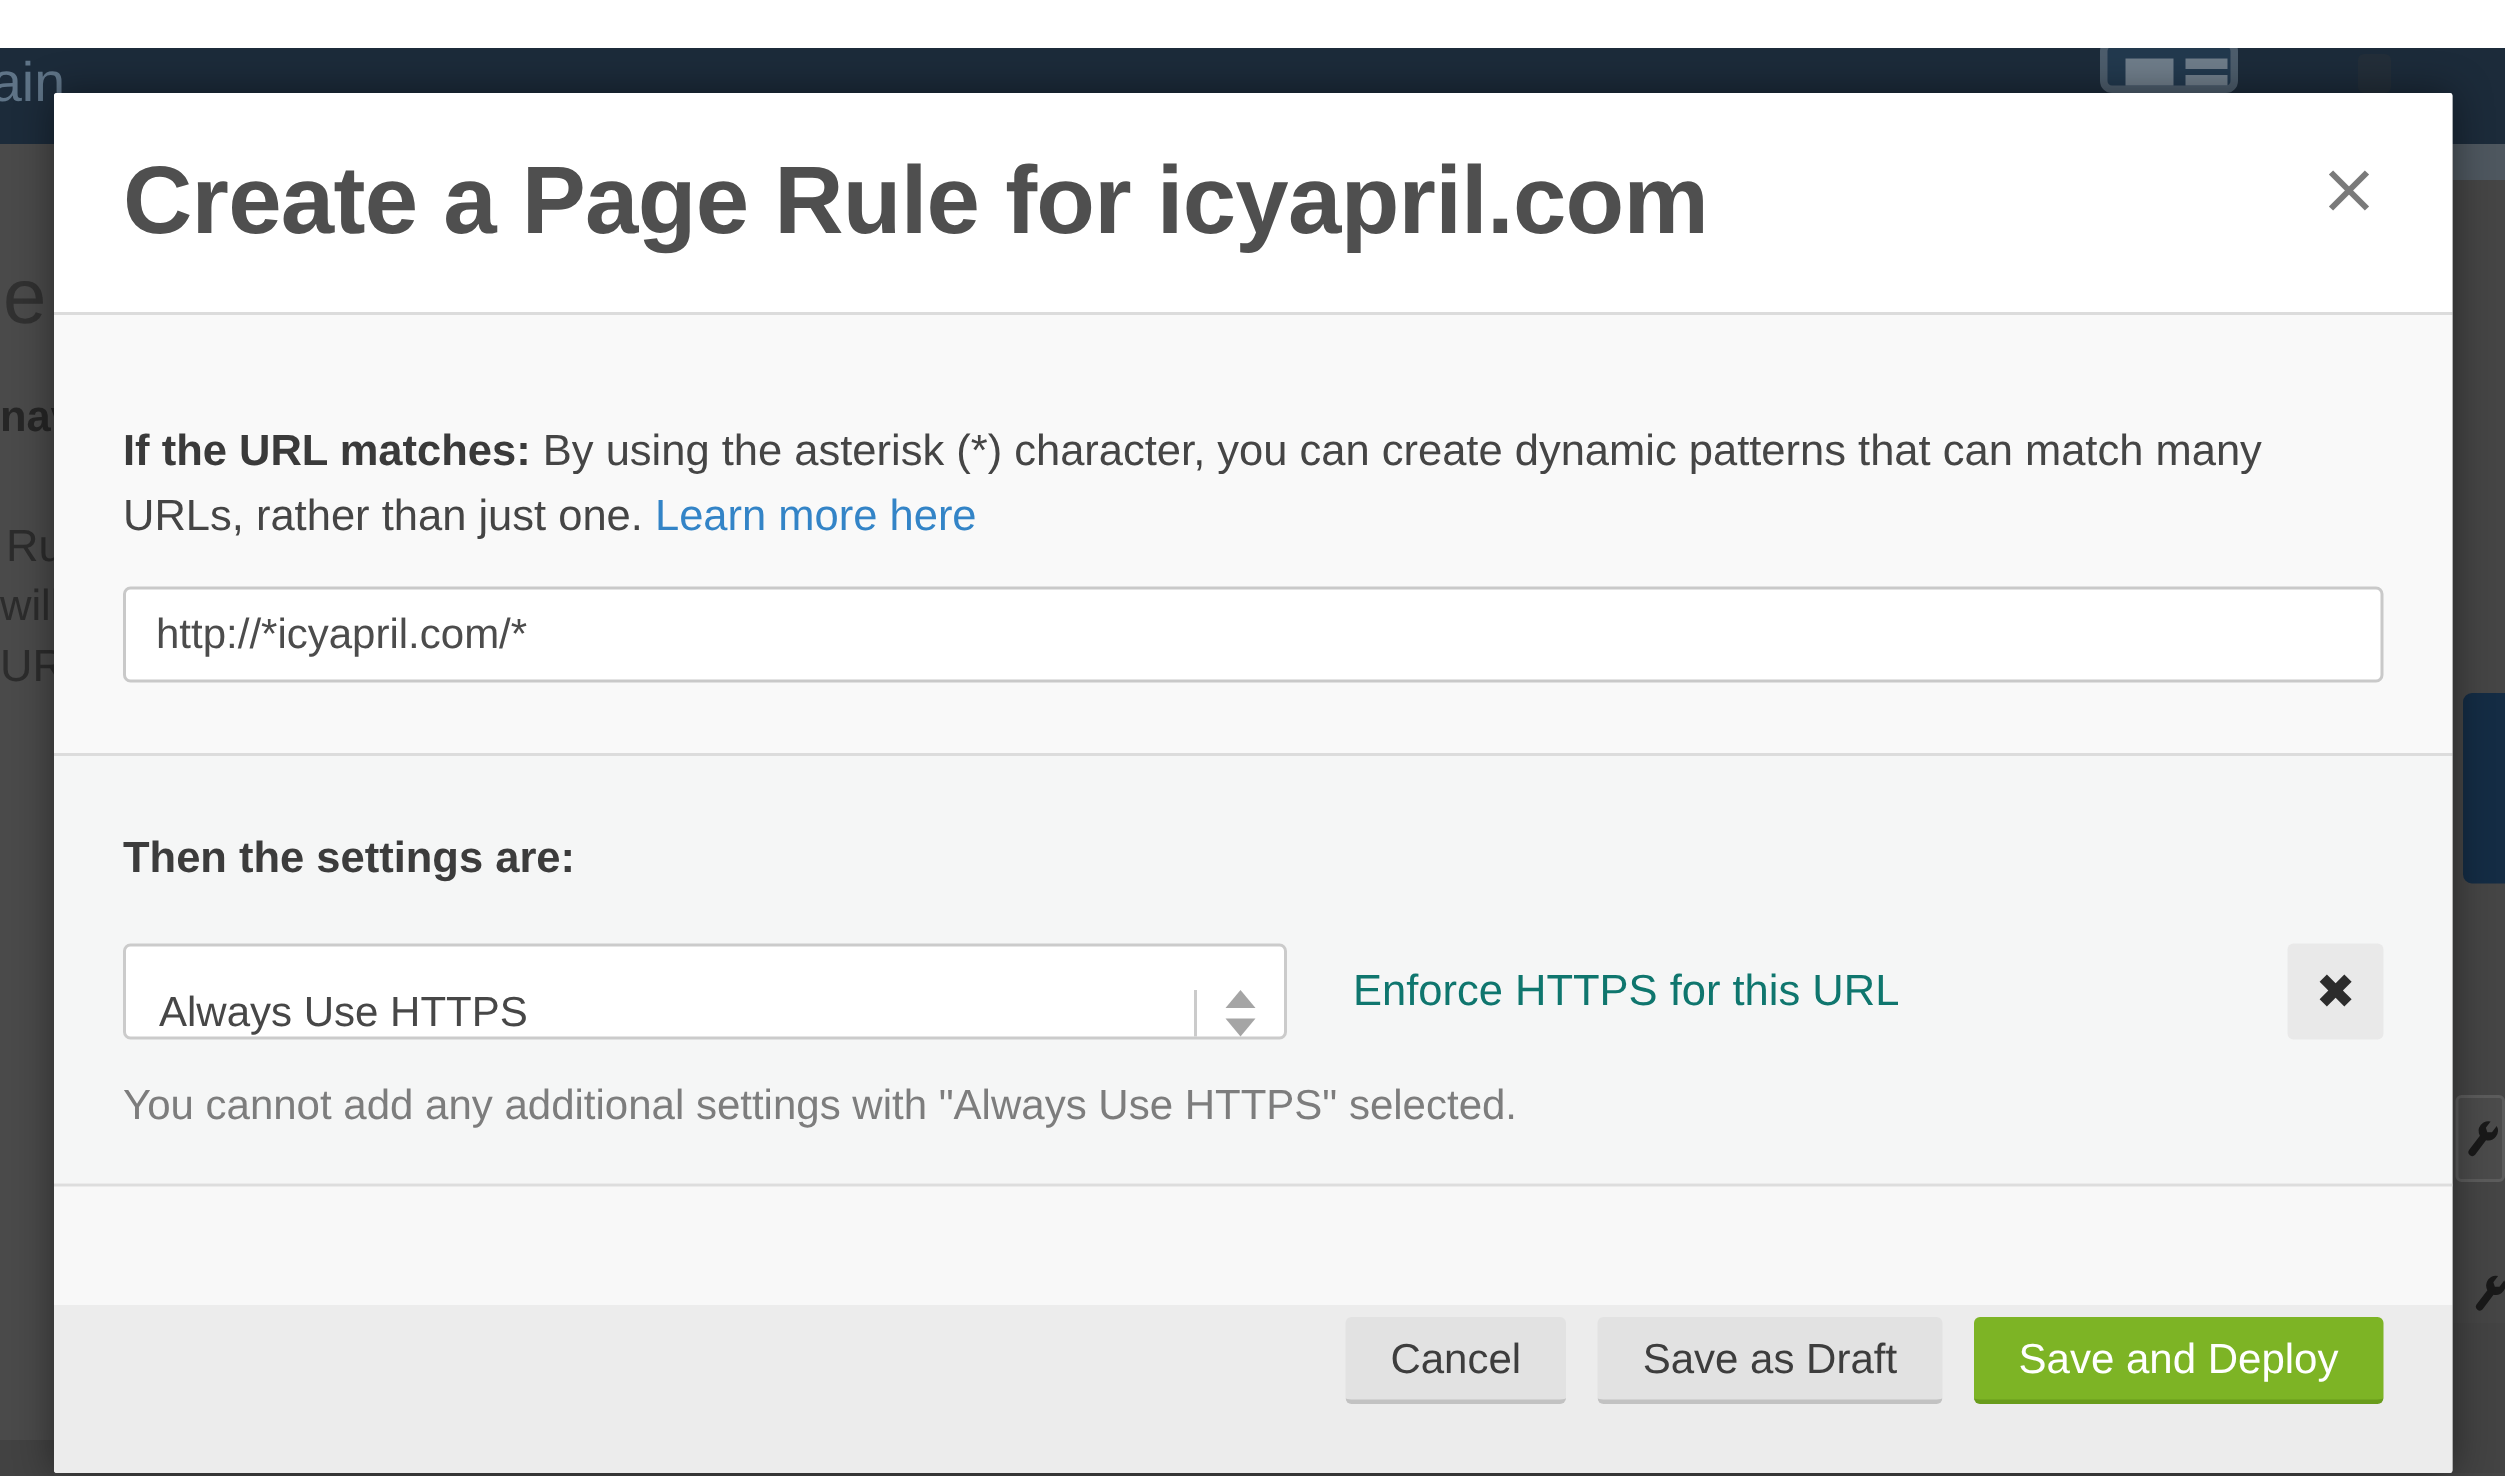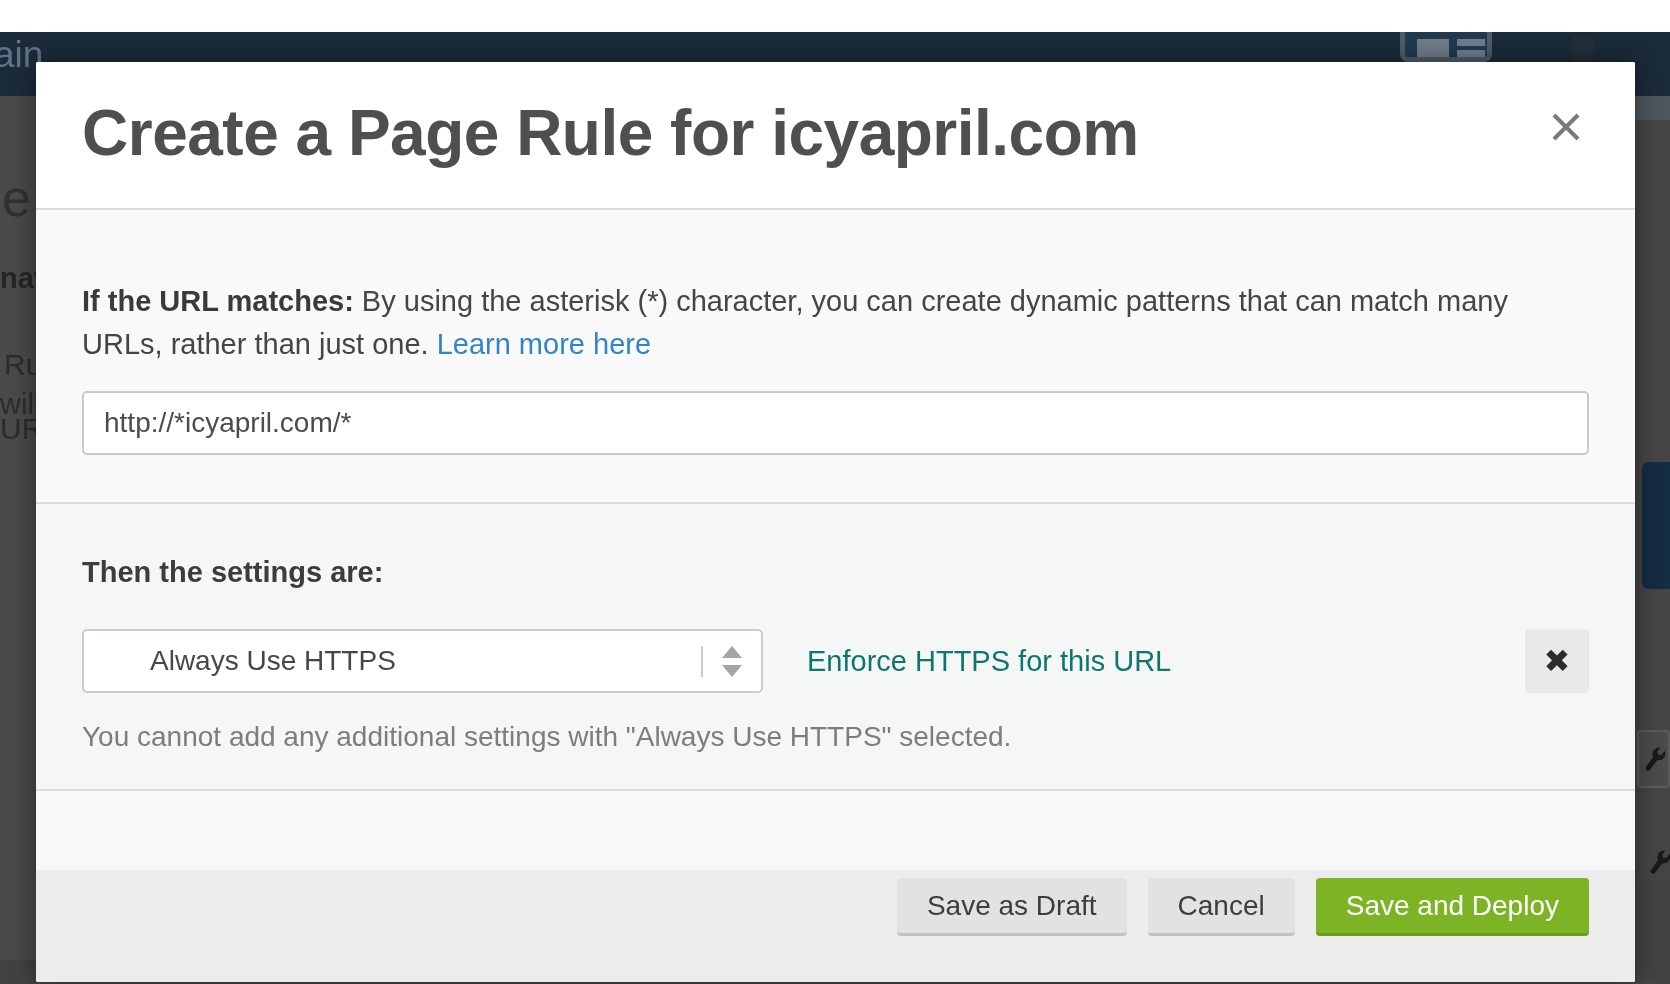--- a/index.html
+++ b/index.html
@@ -16,21 +16,21 @@
   .grid-icon .b1 { position:absolute; left:52px; top:8px; width:28px; height:7px; background:#6f7d8a; }
   .grid-icon .b2 { position:absolute; left:52px; top:19px; width:28px; height:7px; background:#6f7d8a; }
   .bell-frag { position:absolute; left:1572px; top:4px; width:22px; height:26px; background:#232e39; border-radius:4px; }
 
   .left-strip { position:absolute; left:0; top:64px; width:36px; height:920px; background:#4a4a4a; overflow:hidden; color:#2c2c2c; }
   .left-strip .f { position:absolute; white-space:nowrap; }
   .f-e   { left:2px;  top:72px;  font-size:52px; color:#313131; }
   .f-nav { left:0px;  top:166px; font-size:29px; font-weight:bold; color:#262626; }
   .f-ru  { left:4px;  top:252px; font-size:30px; }
   .f-will{ left:0px;  top:292px; font-size:29px; }
-  .f-ur  { left:0px;  top:316px; font-size:30px; }
+  .f-ur  { left:0px;  top:332px; font-size:30px; }
   .left-seam { position:absolute; left:0; top:864px; width:36px; height:56px; background:#424242; }
 
   .right-strip { position:absolute; left:1635px; top:64px; width:35px; height:920px; background:#454545; overflow:hidden; }
   .rs-light  { position:absolute; left:0; top:0; width:35px; height:24px; background:#4e575f; }
   .rs-navy   { position:absolute; left:7px; top:366px; width:28px; height:127px; background:#142c44; border-radius:6px 0 0 6px; }
   .rs-wrenchbox { position:absolute; left:2px; top:634px; width:33px; height:58px; background:#4b4b4b; border:2px solid #5c5c5c; border-radius:4px; display:flex; align-items:center; justify-content:center; }
   .rs-wrench2 { position:absolute; left:10px; top:752px; width:30px; height:30px; }
   .rs-dark   { position:absolute; left:0; top:786px; width:35px; height:134px; background:#434343; }
   .wrench-svg { width:28px; height:28px; fill:#191919; transform:rotate(-8deg); }
 
@@ -52,22 +52,22 @@
   .url-text { width:1500px; font-size:29px; line-height:43px; color:#454545; }
   .url-text .b { font-weight:bold; color:#3a3a3a; }
   .url-text a { color:#3384c7; text-decoration:none; cursor:pointer; }
   .url-input { display:block; margin-top:25px; width:1507px; height:64px; background:#fff;
                border:2px solid #c9c9c9; border-radius:5px; padding:0 20px; font-size:28px; color:#4c4c4c;
                font-family:"Liberation Sans","DejaVu Sans",sans-serif; }
 
   .sec-settings { height:285px; background:#f5f6f6; padding:52px 46px 0 46px; }
   .set-heading { font-size:29px; font-weight:bold; color:#3c3c3c; }
   .set-row { margin-top:40px; display:flex; align-items:center; }
-  .sel { width:681px; height:64px; background:#fff; border:2px solid #cbcbcb; border-radius:5px;
-         display:flex; align-items:center; cursor:pointer;padding-left:44px; }
+  .sel { width:776px; height:64px; background:#fff; border:2px solid #cbcbcb; border-radius:5px;
+         display:flex; align-items:flex-end; cursor:pointer; }
   .sel-value { flex:1; display:flex; align-items:center; padding-left:22px; font-size:28px; color:#474747; }
   .sel-arrows { width:60px; border-left:2px solid #cbcbcb; display:flex; flex-direction:column; align-items:center; justify-content:center; gap:7px; }
   .tri-up   { width:0; height:0; border-left:10px solid transparent; border-right:10px solid transparent; border-bottom:12px solid #a5a5a5; }
   .tri-down { width:0; height:0; border-left:10px solid transparent; border-right:10px solid transparent; border-top:12px solid #a5a5a5; }
   .set-desc { margin-left:44px; font-size:29px; color:#0f766e; }
   .remove-btn { margin-left:auto; width:64px; height:64px; background:#e9e9e9; border:none; border-radius:4px;
                 font-size:32px; color:#2c2c2c; cursor:pointer; display:flex; align-items:center; justify-content:center; }
   .set-note { margin-top:28px; font-size:28px; color:#7d7d7d; }
 
   .pre-footer { height:81px; background:#f8f8f8; border-top:2px solid #dddddd; }
@@ -159,19 +159,19 @@
         <button class="remove-btn">
           <span>✖</span>
         </button>
       </div>
       <div class="set-note">You cannot add any additional settings with "Always Use HTTPS" selected.</div>
     </div>
 
     <div class="pre-footer"></div>
 
     <div class="m-footer">
+      <button class="btn btn-gray">Cancel</button>
       <button class="btn btn-gray">Save as Draft</button>
-      <button class="btn btn-gray">Cancel</button>
       <button class="btn btn-green">Save and Deploy</button>
     </div>
 
   </div>
 </div>
 
 </body></html>

